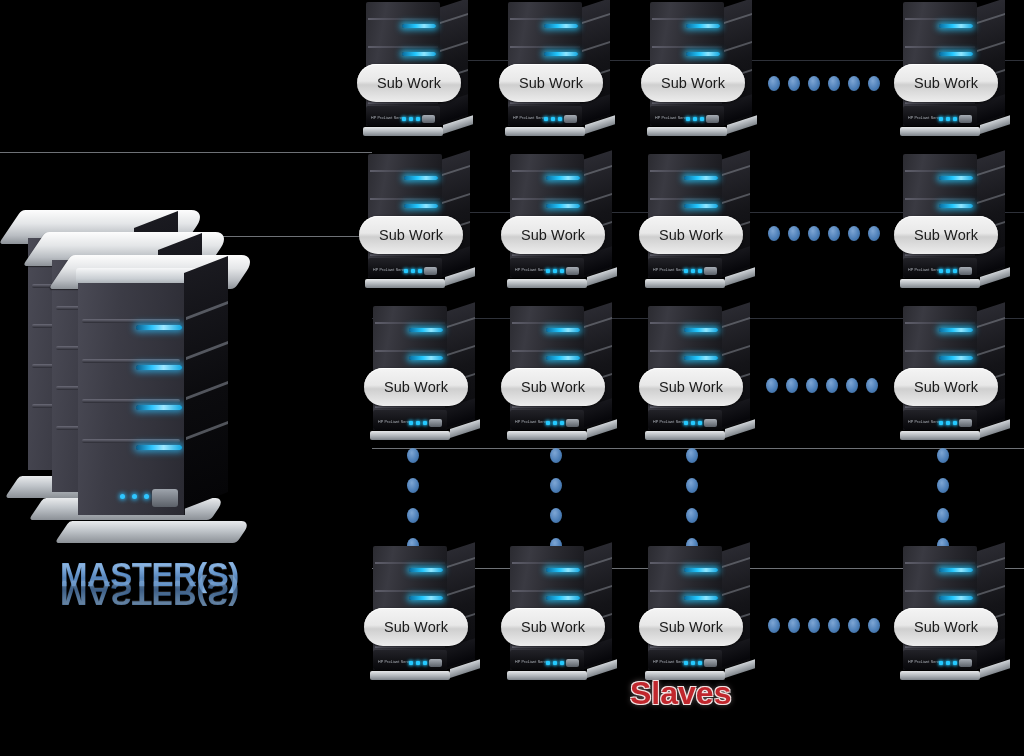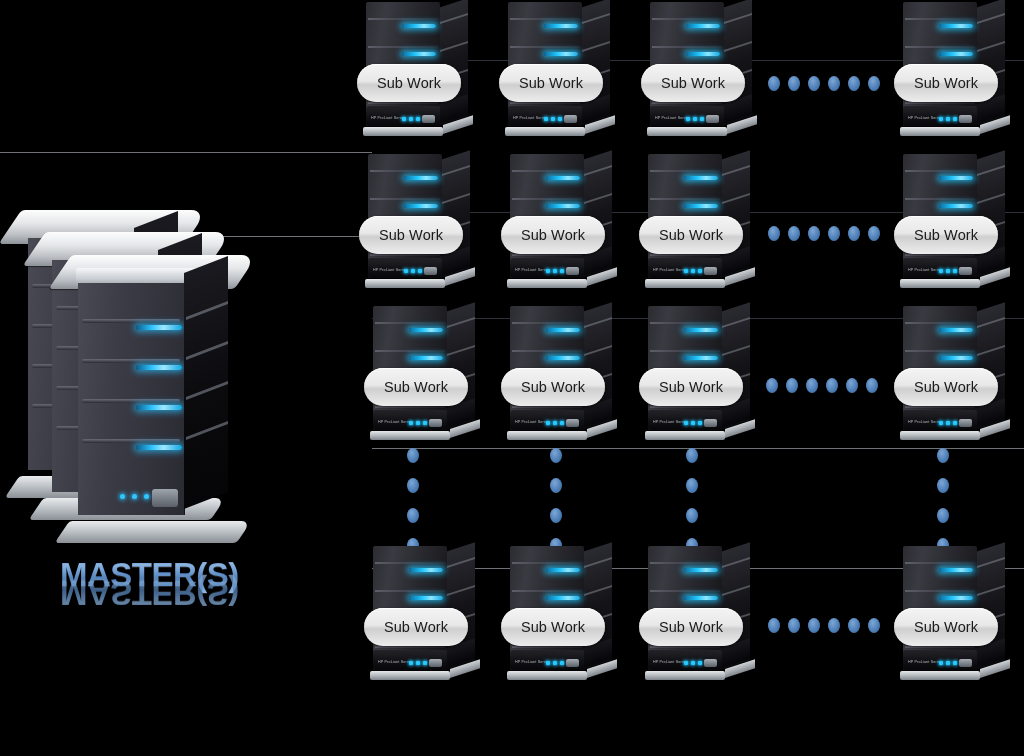--- a/index.html
+++ b/index.html
@@ -924,14 +924,15 @@
         <i></i>
         <i></i>
         <i></i>
       </div>
     <div class="r-bay"></div>
     <div class="r-plinth-side"></div>
     <div class="r-plinth"></div>
     <div class="pill">Sub Work</div>
   </div>
 
+  <div class="slaves-label">Slaves</div>
 
 </div>
 
 </body></html>

